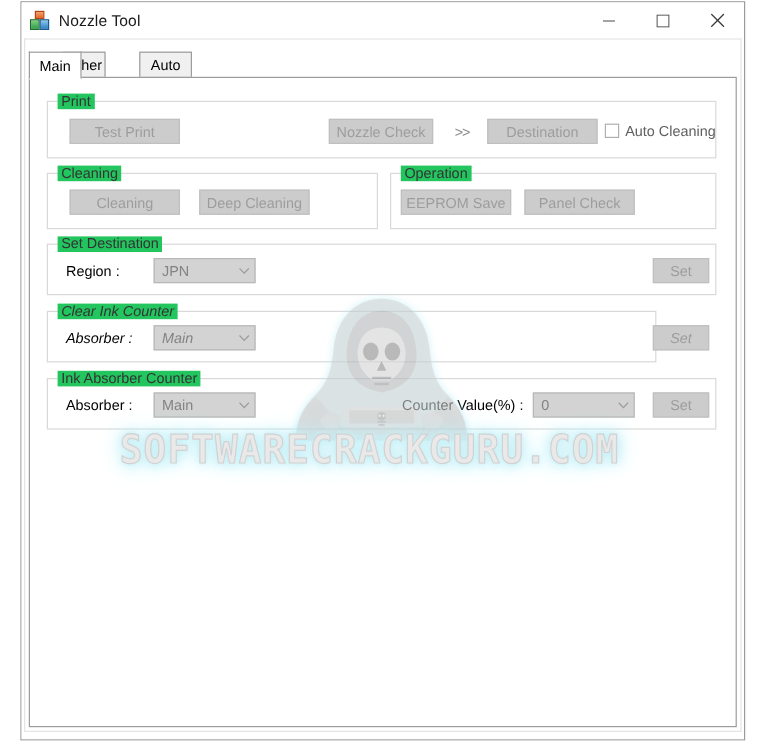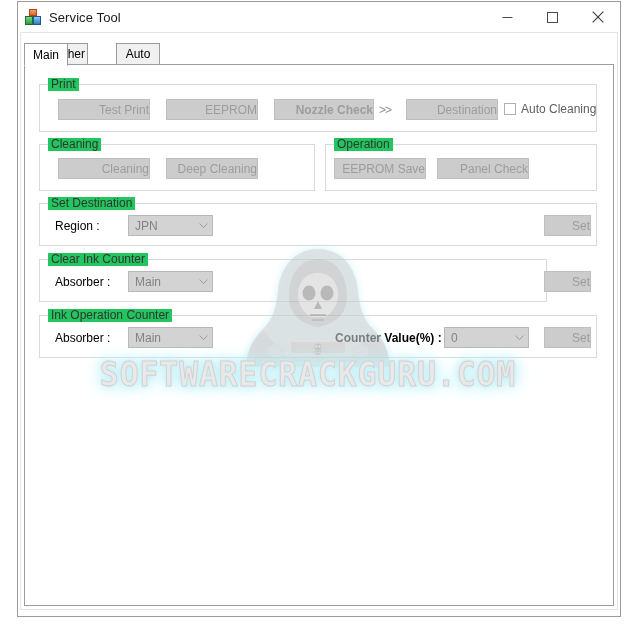--- a/index.html
+++ b/index.html
@@ -188,21 +188,21 @@
   
   .btn {
     position: absolute;
     box-sizing: border-box;
     background: #cccccc;
     border: 1px solid #bfbfbf;
     color: #9d9d9d;
     font-size: 12px;
     display: flex;
     align-items: center;
-    justify-content: flex-end;
+    justify-content: center;
     cursor: default;
     font-family: "Liberation Sans", sans-serif;
     white-space: nowrap;
     padding: 0;
   }
 
   
   .lbl {
     position: absolute;
     font-size: 12px;
@@ -308,21 +308,21 @@
 <body>
 
 <div class="window">
 
   <div class="titlebar">
     <div class="app-icon">
       <span class="blk b-top"></span>
       <span class="blk b-left"></span>
       <span class="blk b-right"></span>
     </div>
-    <div class="title-text">Service Tool</div>
+    <div class="title-text">Nozzle Tool</div>
 
     <div class="win-controls">
       <button class="win-btn">
         <svg width="11" height="11" viewBox="0 0 11 11">
           <line x1="0.5" y1="5.5" x2="10.5" y2="5.5" stroke="#4a4a4a" stroke-width="1"></line>
         </svg>
       </button>
       <button class="win-btn">
         <svg width="11" height="11" viewBox="0 0 11 11">
           <rect x="0.5" y="0.5" width="10" height="10" fill="none" stroke="#4a4a4a" stroke-width="1"></rect>
@@ -354,24 +354,21 @@
 
       <div class="tabpage">
 
         <div class="group" style="left:14px; top:13px; width:558px; height:54px;">
           <div class="gframe"></div>
           <div class="glabel">Print</div>
           <div class="gcontent">
             <div class="btn" style="left:19px; top:15px; width:92px; height:21px;">
               <span>Test Print</span>
             </div>
-            <div class="btn" style="left:127px; top:15px; width:92px; height:21px;">
-              <span>EEPROM</span>
-            </div>
-            <div class="btn" style="left:235px; top:15px; width:100px; height:21px;font-weight:bold;">
+            <div class="btn" style="left:235px; top:15px; width:87px; height:21px;">
               <span>Nozzle Check</span>
             </div>
             <div class="arrows" style="left:340px; top:19px;">&gt;&gt;</div>
             <div class="btn" style="left:367px; top:15px; width:92px; height:21px;">
               <span>Destination</span>
             </div>
             <div class="cbwrap" style="left:465px; top:18px;">
               <span class="cbbox"></span>
               <span class="cblabel">Auto Cleaning</span>
             </div>
@@ -416,53 +413,53 @@
                   <path d="M0.6 0.6 L4.5 4.7 L8.4 0.6" fill="none" stroke="#9b9b9b" stroke-width="1"></path>
                 </svg>
               </span>
             </div>
             <div class="btn" style="left:505px; top:12px; width:47px; height:21px;">
               <span>Set</span>
             </div>
           </div>
         </div>
 
-        <div class="group" style="left:14px; top:188px; width:508px; height:49px;">
+        <div class="group" style="left:14px; top:188px; width:508px; height:49px;font-style:italic;">
           <div class="gframe"></div>
           <div class="glabel">Clear Ink Counter</div>
           <div class="gcontent">
             <div class="lbl" style="left:16px; top:16px;">Absorber :</div>
             <div class="combo" style="left:89px; top:12px; width:85px; height:21px;">
               <span class="cval">Main</span>
               <span class="carrow">
                 <svg width="9" height="6" viewBox="0 0 9 6">
                   <path d="M0.6 0.6 L4.5 4.7 L8.4 0.6" fill="none" stroke="#9b9b9b" stroke-width="1"></path>
                 </svg>
               </span>
             </div>
             <div class="btn" style="left:505px; top:12px; width:47px; height:21px;">
               <span>Set</span>
             </div>
           </div>
         </div>
 
         <div class="group" style="left:14px; top:244px; width:558px; height:49px;">
           <div class="gframe"></div>
-          <div class="glabel">Ink Operation Counter</div>
+          <div class="glabel">Ink Absorber Counter</div>
           <div class="gcontent">
             <div class="lbl" style="left:16px; top:16px;">Absorber :</div>
             <div class="combo" style="left:89px; top:12px; width:85px; height:21px;">
               <span class="cval">Main</span>
               <span class="carrow">
                 <svg width="9" height="6" viewBox="0 0 9 6">
                   <path d="M0.6 0.6 L4.5 4.7 L8.4 0.6" fill="none" stroke="#9b9b9b" stroke-width="1"></path>
                 </svg>
               </span>
             </div>
-            <div class="lbl" style="left:296px; top:16px;font-weight:bold;">Counter Value(%) :</div>
+            <div class="lbl" style="left:296px; top:16px;">Counter Value(%) :</div>
             <div class="combo" style="left:405px; top:12px; width:85px; height:21px;">
               <span class="cval">0</span>
               <span class="carrow">
                 <svg width="9" height="6" viewBox="0 0 9 6">
                   <path d="M0.6 0.6 L4.5 4.7 L8.4 0.6" fill="none" stroke="#9b9b9b" stroke-width="1"></path>
                 </svg>
               </span>
             </div>
             <div class="btn" style="left:505px; top:12px; width:47px; height:21px;">
               <span>Set</span>

